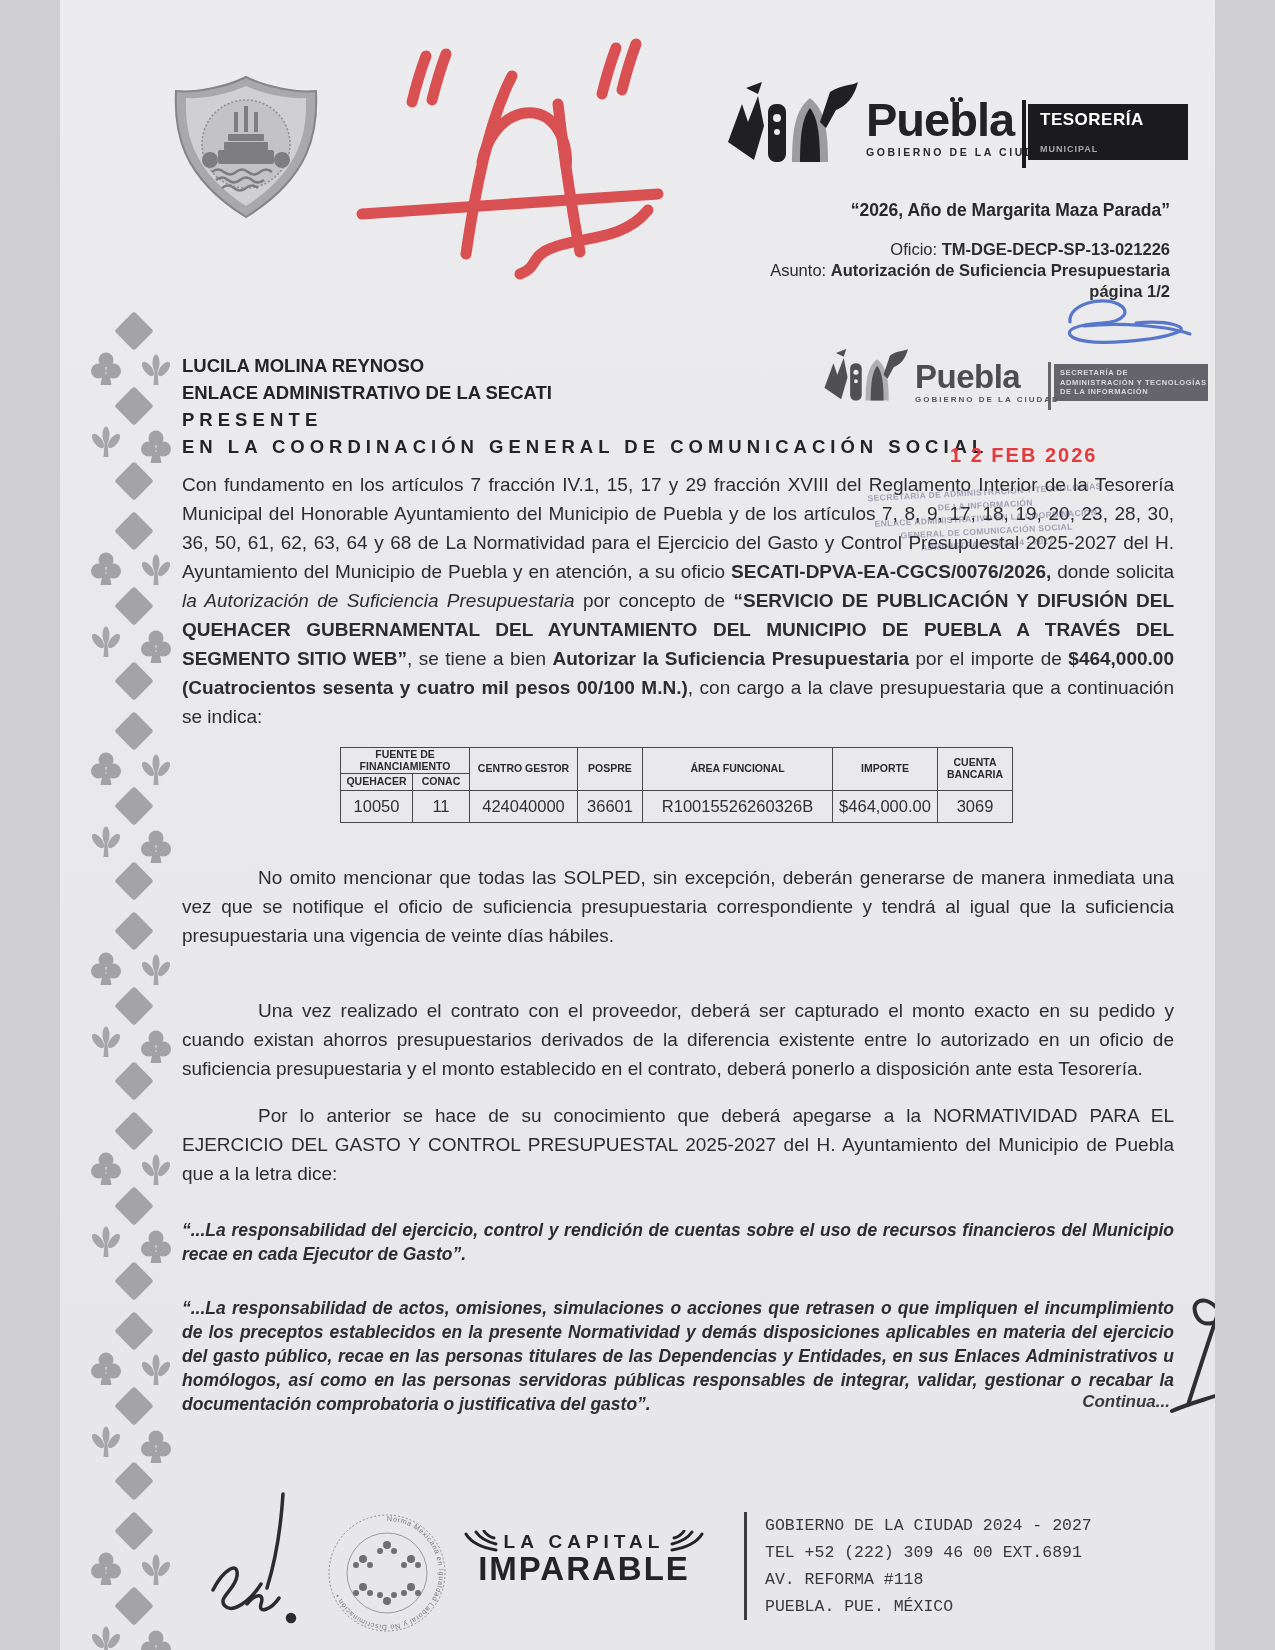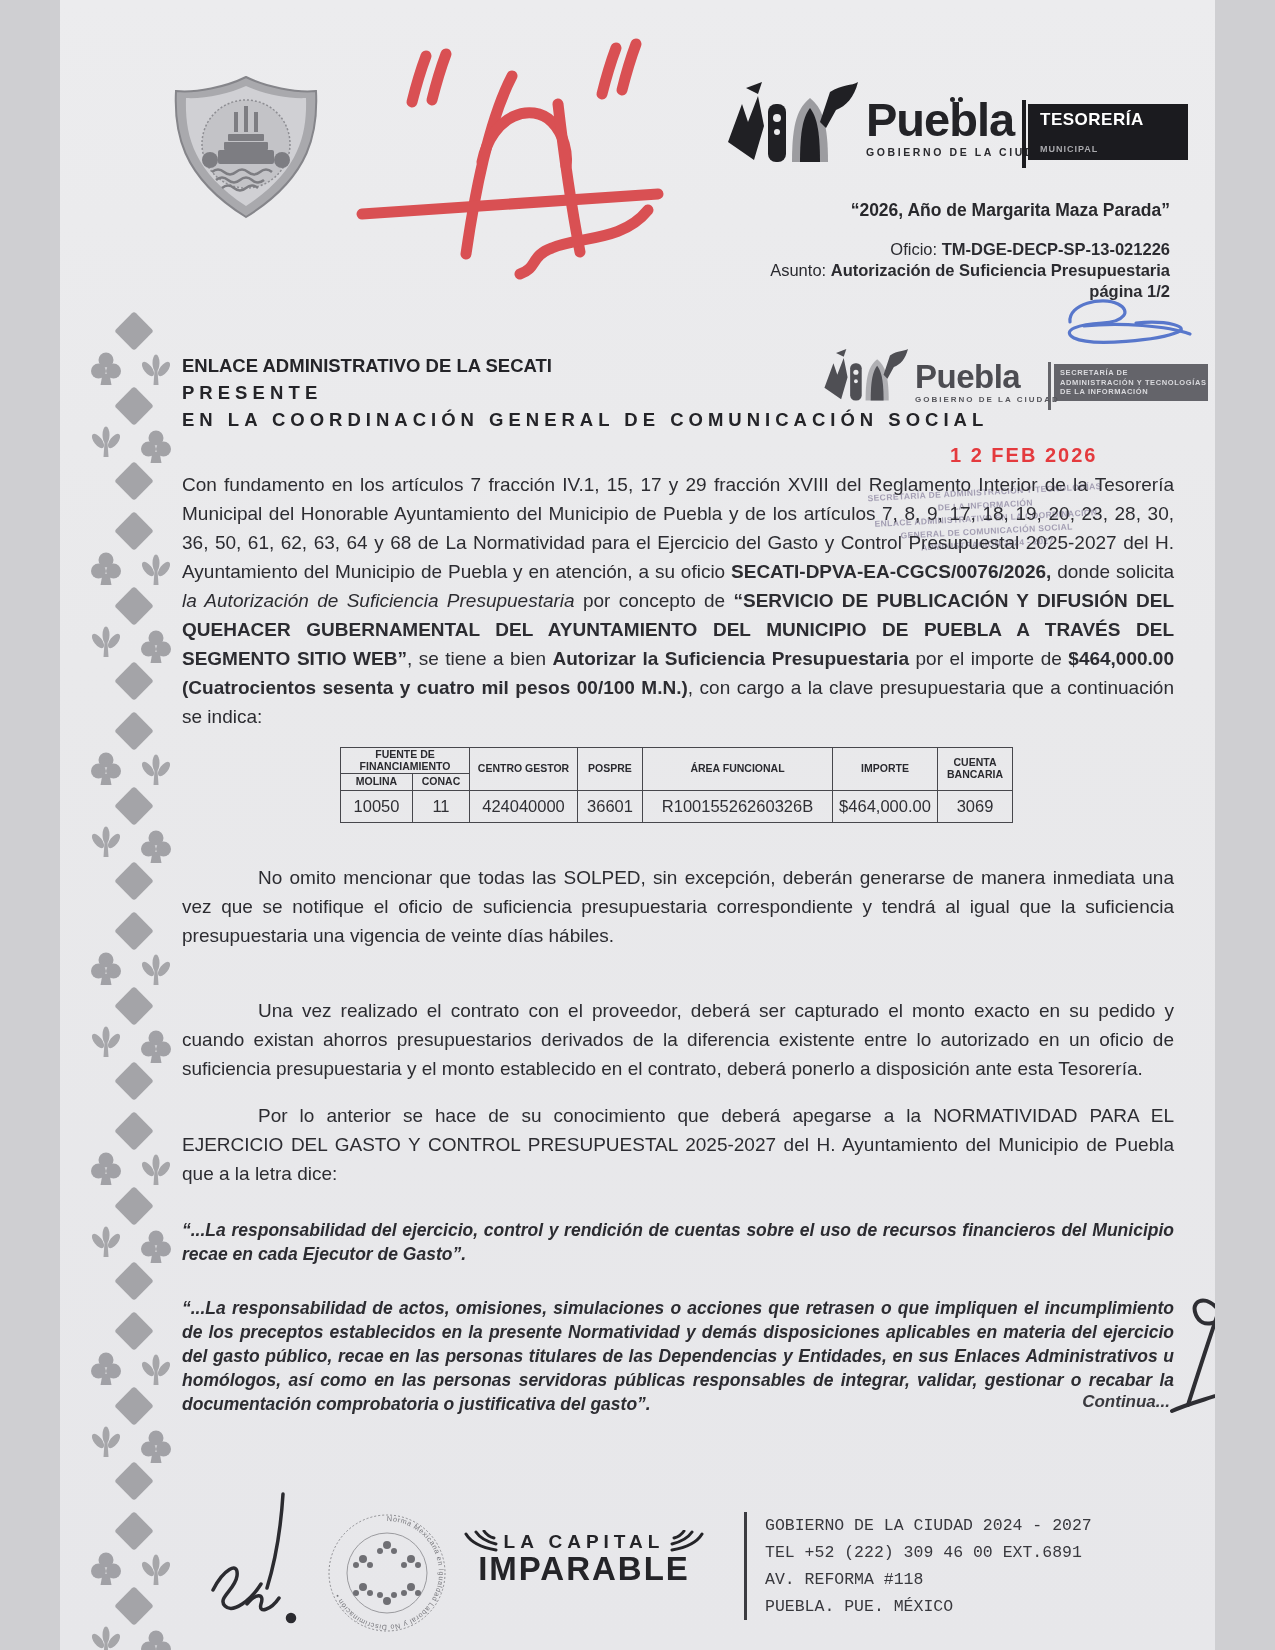--- a/index.html
+++ b/index.html
@@ -153,20 +153,21 @@
   <div class="abs pagina" style="left:900px;top:282px;width:210px;">página 1/2</div>
 
   <svg class="abs" style="left:980px;top:292px;" width="160" height="64" viewBox="0 0 160 64">
     <g stroke="#3f63c6" stroke-width="3.2" fill="none" stroke-linecap="round" opacity=".85">
       <path d="M30,30 C28,12 62,4 78,12 C92,19 84,30 62,31 C40,32 20,38 34,46 C52,55 120,48 138,40 C150,35 128,28 96,31"></path>
       <path d="M44,34 C80,30 128,34 150,42"></path>
     </g>
   </svg>
 
   <div class="abs recipient" style="left:122px;top:352px;">
+      <div class="list-line">LUCILA MOLINA REYNOSO</div>
       <div class="list-line">ENLACE ADMINISTRATIVO DE LA SECATI</div>
       <div class="list-line">P R E S E N T E</div>
       <div class="list-line">EN LA COORDINACIÓN GENERAL DE COMUNICACIÓN SOCIAL</div>
     </div>
 
   <svg class="abs" style="left:758px;top:342px;opacity:.88;" width="90" height="72" viewBox="0 0 140 90">
     <g fill="#3a3a40">
       <path d="M10,60 L24,22 L30,40 L40,14 L46,44 L36,78 Z"></path>
       <rect x="50" y="22" width="18" height="58" rx="8"></rect>
       <circle cx="59" cy="36" r="4" fill="#eaeaec"></circle>
@@ -214,21 +215,21 @@
       <thead>
         <tr>
           <th colspan="2" style="padding:1px 2px;">FUENTE DE FINANCIAMIENTO</th>
           <th rowspan="2">CENTRO GESTOR</th>
           <th rowspan="2">POSPRE</th>
           <th rowspan="2">ÁREA FUNCIONAL</th>
           <th rowspan="2">IMPORTE</th>
           <th rowspan="2">CUENTA BANCARIA</th>
         </tr>
         <tr>
-          <th>MOLINA</th>
+          <th>QUEHACER</th>
           <th>CONAC</th>
         </tr>
       </thead>
       <tbody>
         <tr>
           <td>10050</td>
           <td>11</td>
           <td>424040000</td>
           <td>36601</td>
           <td>R10015526260326B</td>

